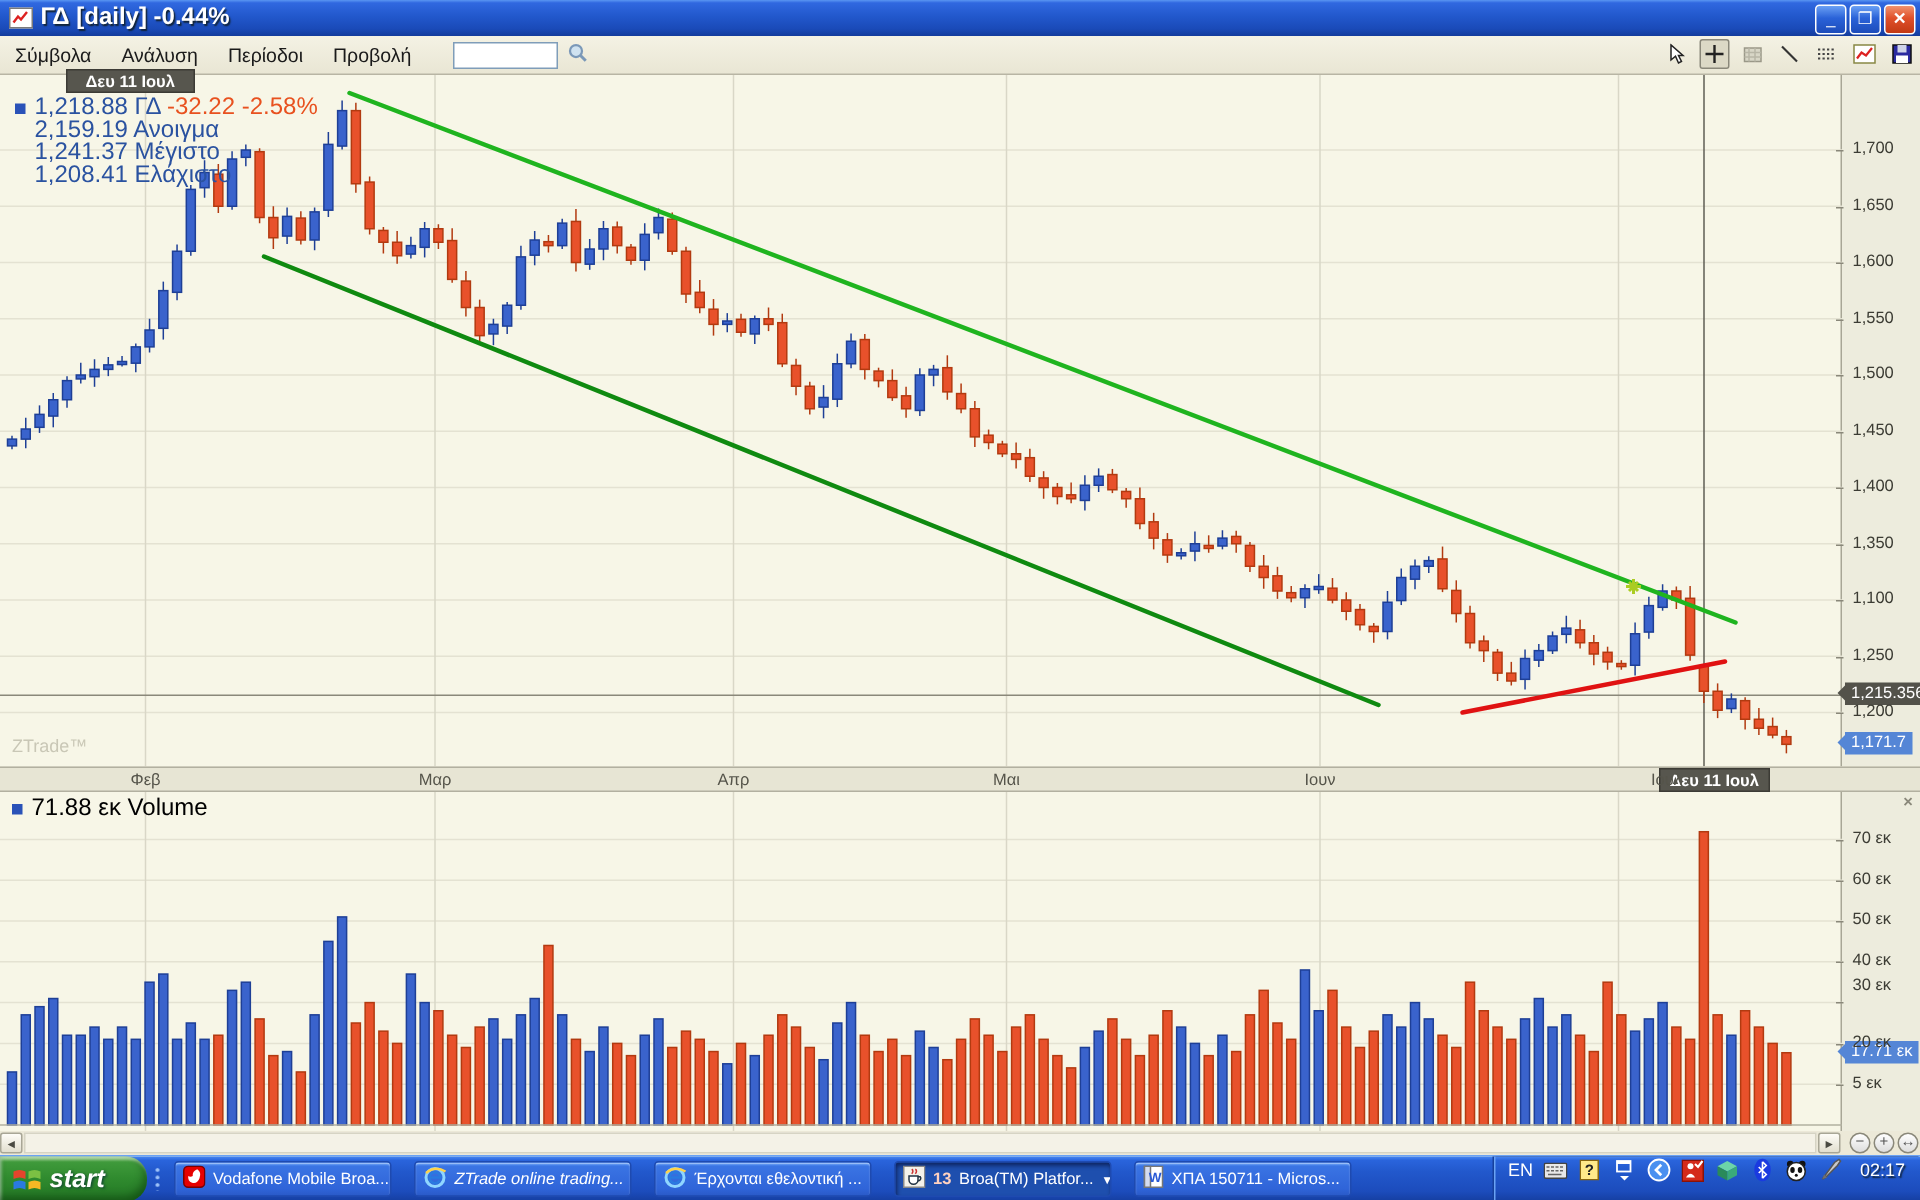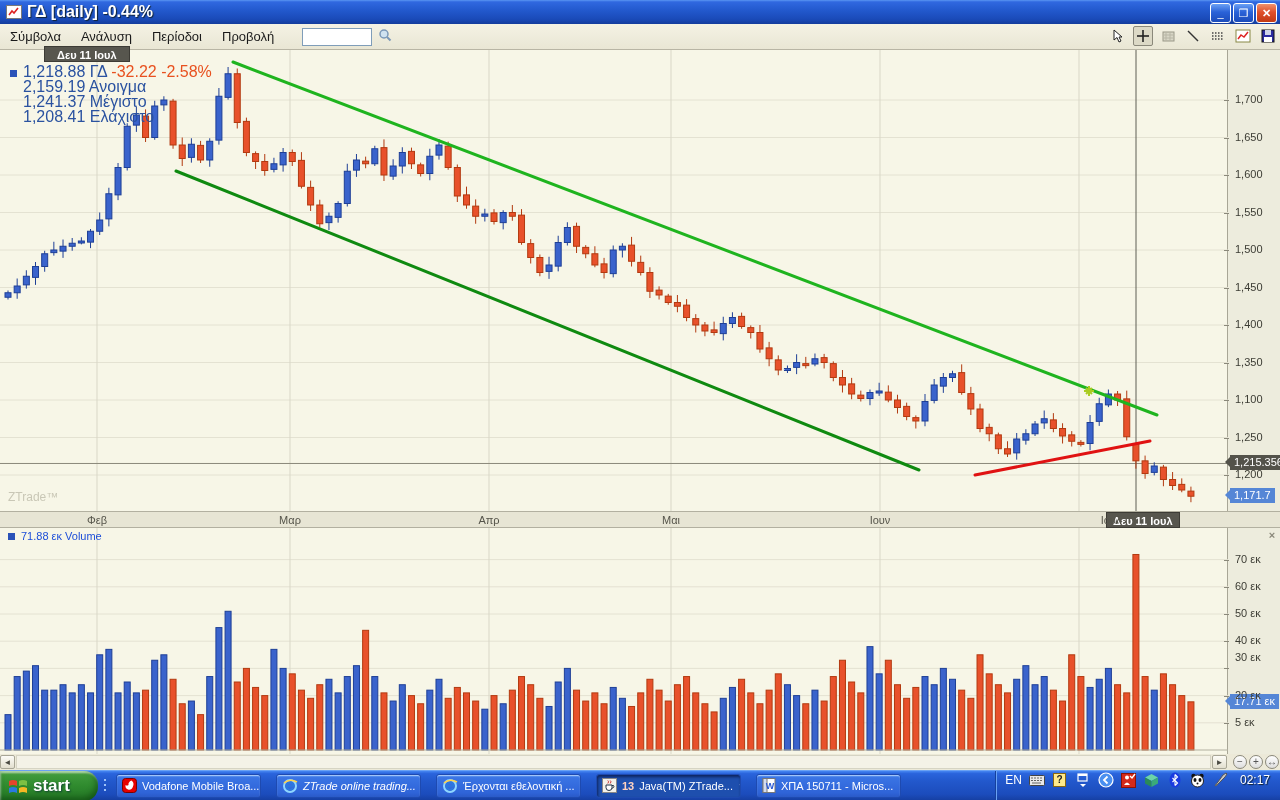--- a/index.html
+++ b/index.html
@@ -57,41 +57,41 @@
   #xband{position:absolute;left:0;top:511px;width:1280px;height:17px;background:#e7e5d4;
     border-top:1px solid #b2b0a0;border-bottom:1px solid #b2b0a0;}
   .month{position:absolute;top:2px;font-size:11px;color:#55544a;transform:translateX(-50%);}
   #axis-chip{position:absolute;left:1106px;top:0px;height:16px;line-height:16px;background:#57564e;
     color:#fff;font-size:11px;font-weight:bold;padding:0 6px;border:1px solid #3c3b35;}
 
   
   #vol-wrap{position:absolute;left:0;top:528px;width:1228px;height:226px;background:#f7f6e7;
     border-right:1px solid #a8a696;}
   #vol-axis{position:absolute;left:1228px;top:528px;width:52px;height:226px;background:#edecdd;}
-  #vol-legend{position:absolute;left:8px;top:530px;font-size:11px;color:#1d4ed8;z-index:4;}
+  #vol-legend{position:absolute;left:8px;top:530px;font-size:16px;color:#000000;z-index:4;}
   #vol-close{position:absolute;left:1266px;top:530px;width:12px;height:12px;font-size:11px;
     line-height:11px;text-align:center;color:#8a887a;font-weight:bold;}
 
   
   #scrollrow{position:absolute;left:0;top:754px;width:1280px;height:16px;background:#ece9d8;}
   .sb-btn{position:absolute;top:1px;width:15px;height:14px;background:linear-gradient(180deg,#fdfcf7,#e2dfcf);
     border:1px solid #a8a696;border-radius:2px;font-size:8px;color:#4a4a42;text-align:center;line-height:13px;}
   #sb-track{position:absolute;left:16px;top:1px;width:1195px;height:14px;background:#f4f2e7;
     border:1px solid #d6d4c4;}
   .zoom-btn{position:absolute;top:1px;width:14px;height:14px;border:1px solid #8a887a;border-radius:50%;
     background:linear-gradient(180deg,#fff,#ddd);font-size:10px;line-height:12px;text-align:center;color:#555;}
 
   
   #taskbar{position:absolute;left:0;top:770px;width:1280px;height:30px;
     background:linear-gradient(180deg,#4687f2 0%,#2a64dc 9%,#2258cc 35%,#1c4cbc 80%,#1640a4 100%);
     border-top:1px solid #6aa2f4;}
   #startbtn{position:absolute;left:0;top:0;width:98px;height:30px;border-radius:0 14px 14px 0;
     background:linear-gradient(180deg,#7cc46a 0%,#3f9a3b 12%,#2f8a2e 50%,#257a26 90%);
     box-shadow:inset -2px -3px 6px rgba(0,40,0,.45), inset 1px 2px 2px rgba(255,255,255,.5);
-    display:flex;align-items:center;color:#fff;font-size:17px;font-weight:bold;
+    display:flex;align-items:center;color:#fff;font-size:17px;font-weight:bold;font-style:italic;
     text-shadow:1px 1px 2px #143;padding-left:8px;gap:5px;}
   #task-dots{position:absolute;left:103px;top:7px;width:4px;height:16px;
     background:radial-gradient(circle 1px at 2px 2px,#9ec2f8 1px,transparent 1.5px) 0 0/4px 5px repeat-y;}
   .taskbtn{position:absolute;top:3px;height:24px;width:145px;border-radius:3px;
     background:linear-gradient(180deg,#5b9bf8,#3a74e4 12%,#2f64d8 80%,#2a5ac8);
     border:1px solid #1e4ab0;box-shadow:inset 0 1px 1px rgba(255,255,255,.5);
     color:#fff;font-size:11px;display:flex;align-items:center;padding:0 5px;gap:5px;overflow:hidden;white-space:nowrap;}
   .taskbtn.pressed{background:#1e4fae;box-shadow:inset 1px 2px 3px rgba(0,0,30,.55);}
   .taskbtn .cnt{font-weight:bold;color:#ffd2c0;}
   .taskbtn .dd{margin-left:auto;font-size:8px;}
@@ -713,21 +713,21 @@
           </svg></span>
         <span>Έρχονται εθελοντική ...</span>
       </div><div class="taskbtn pressed" style="left: 596px;">
         <span class="ticon"><svg width="15" height="15" viewBox="0 0 15 15">
             <rect x="0.5" y="0.5" width="14" height="14" fill="#f4f2ea" stroke="#888"></rect>
             <path d="M4 7 h6 v2.5 a3 3 0 0 1 -6 0 z" fill="#fff" stroke="#234"></path>
             <path d="M10 7.5 h1.5 a1.6 1.6 0 0 1 -1.5 2.6" fill="none" stroke="#234"></path>
             <path d="M5.8 2.5 q1.6 1 0 3 M8.2 2.5 q1.6 1 0 3" stroke="#c33" fill="none"></path>
           </svg></span>
         <span class="cnt">13</span>
-        <span>Java(TM) ZTrade...</span>
+        <span>Broa(TM) Platfor...</span>
         <span class="dd">▼</span>
       </div><div class="taskbtn" style="left: 756px;">
         <span class="ticon"><svg width="14" height="15" viewBox="0 0 14 15">
             <rect x="1" y="0.5" width="12" height="14" fill="#fff" stroke="#777"></rect>
             <rect x="1" y="0.5" width="4" height="14" fill="#d4dcf0" stroke="#777"></rect>
             <text x="8" y="11" font-size="9" font-weight="bold" text-anchor="middle" fill="#2a5ad4">W</text>
           </svg></span>
         <span>ΧΠΑ 150711 - Micros...</span>
       </div></span>
   <div id="tray">

